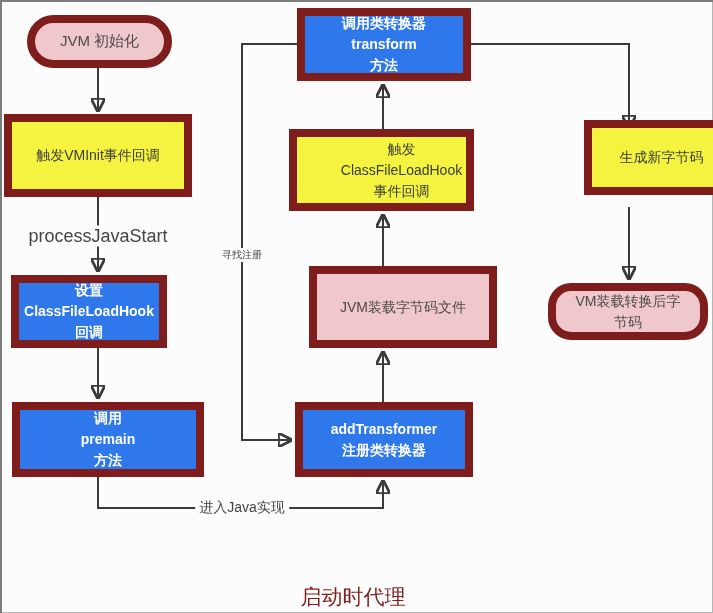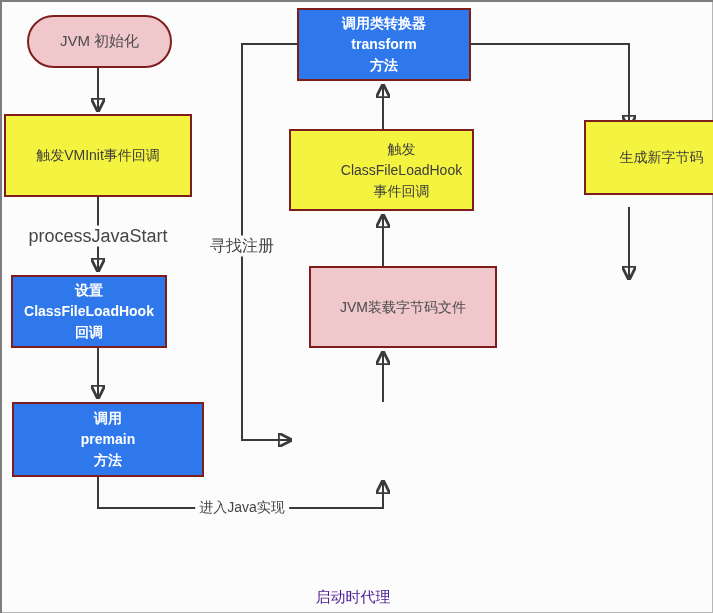--- a/index.html
+++ b/index.html
@@ -12,42 +12,42 @@
     box-shadow: inset 2px 2px 0 #7d7d7d, inset -1px -1px 0 #b5b5b5;
   }
   svg.wires{position:absolute;left:0;top:0;width:713px;height:613px;}
   svg.wires path{stroke:#3a3a3a;stroke-width:2;fill:none;}
   .node{
     position:absolute;
     display:flex;align-items:center;justify-content:center;
     text-align:center;
     white-space:pre-line;
     box-sizing:border-box;
-    border:2px solid #7f1d1d;
+    border:8px solid #7f1d1d;
     font-size:14px;line-height:1.5;
     color:#3d3d3d;
   }
   .node.blue{background:#2e78ec;color:#ffffff;font-weight:bold;}
   .node.yellow{background:#f4f33f;}
   .node.pink{background:#f0c7ca;color:#4a4a4a;}
   .node.rounded{border-radius:27px;}
   .elabel{
     position:absolute;
     transform:translate(-50%,-50%);
     background:#fcfcfc;
     padding:0 4px;
     font-size:18px;
     color:#454545;
     white-space:nowrap;
   }
   .diagram-title{
     position:absolute;
     transform:translate(-50%,-50%);
-    font-size:15px;
-    color:#4c1d95;
+    font-size:21px;
+    color:#7f1d1d;
     white-space:nowrap;
   }
 </style>
 </head>
 <body>
 
 <div class="canvas">
 
   <svg class="wires" viewBox="0 0 713 613">
     <defs>
@@ -72,35 +72,39 @@
   <div class="node pink rounded" style="left:27px;top:15px;width:145px;height:53px;font-size:15px;">JVM 初始化</div>
 
   <div class="node blue" style="left:11px;top:275px;width:156px;height:73px;text-align:center;">设置
 ClassFileLoadHook
 回调</div>
 
   <div class="node blue" style="left:12px;top:402px;width:192px;height:75px;">调用
 premain
 方法</div>
 
+  <div class="node blue" style="left:295px;top:402px;width:178px;height:75px;">addTransformer
+注册类转换器</div>
 
   <div class="node pink" style="left:289px;top:266px;width:188px;height:82px;margin-left:20px;">JVM装载字节码文件</div>
 
   <div class="node yellow" style="left:289px;top:129px;width:185px;height:82px;padding-left:40px;">触发
 ClassFileLoadHook
 事件回调</div>
 
   <div class="node blue" style="left:297px;top:8px;width:174px;height:73px;">调用类转换器
 transform
 方法</div>
 
   <div class="node yellow" style="left:552px;top:120px;width:155px;height:75px;margin-left:32px;">生成新字节码</div>
 
+  <div class="node pink rounded" style="left:548px;top:283px;width:160px;height:57px;border-radius:23px;">VM装载转换后字
+节码</div>
 
   <div class="elabel" style="left:98px;top:236px;">processJavaStart</div>
 
-  <div class="elabel" style="left:242px;top:246px;font-size:16px;">寻找注册</div>
+  <div class="elabel" style="left:242px;top:255px;font-size:10px;">寻找注册</div>
 
   <div class="elabel" style="left:242px;top:508px;font-size:14px;">进入Java实现</div>
 
   <div class="diagram-title" style="left:353px;top:597px;">启动时代理</div>
 
 </div>
 
 </body></html>

